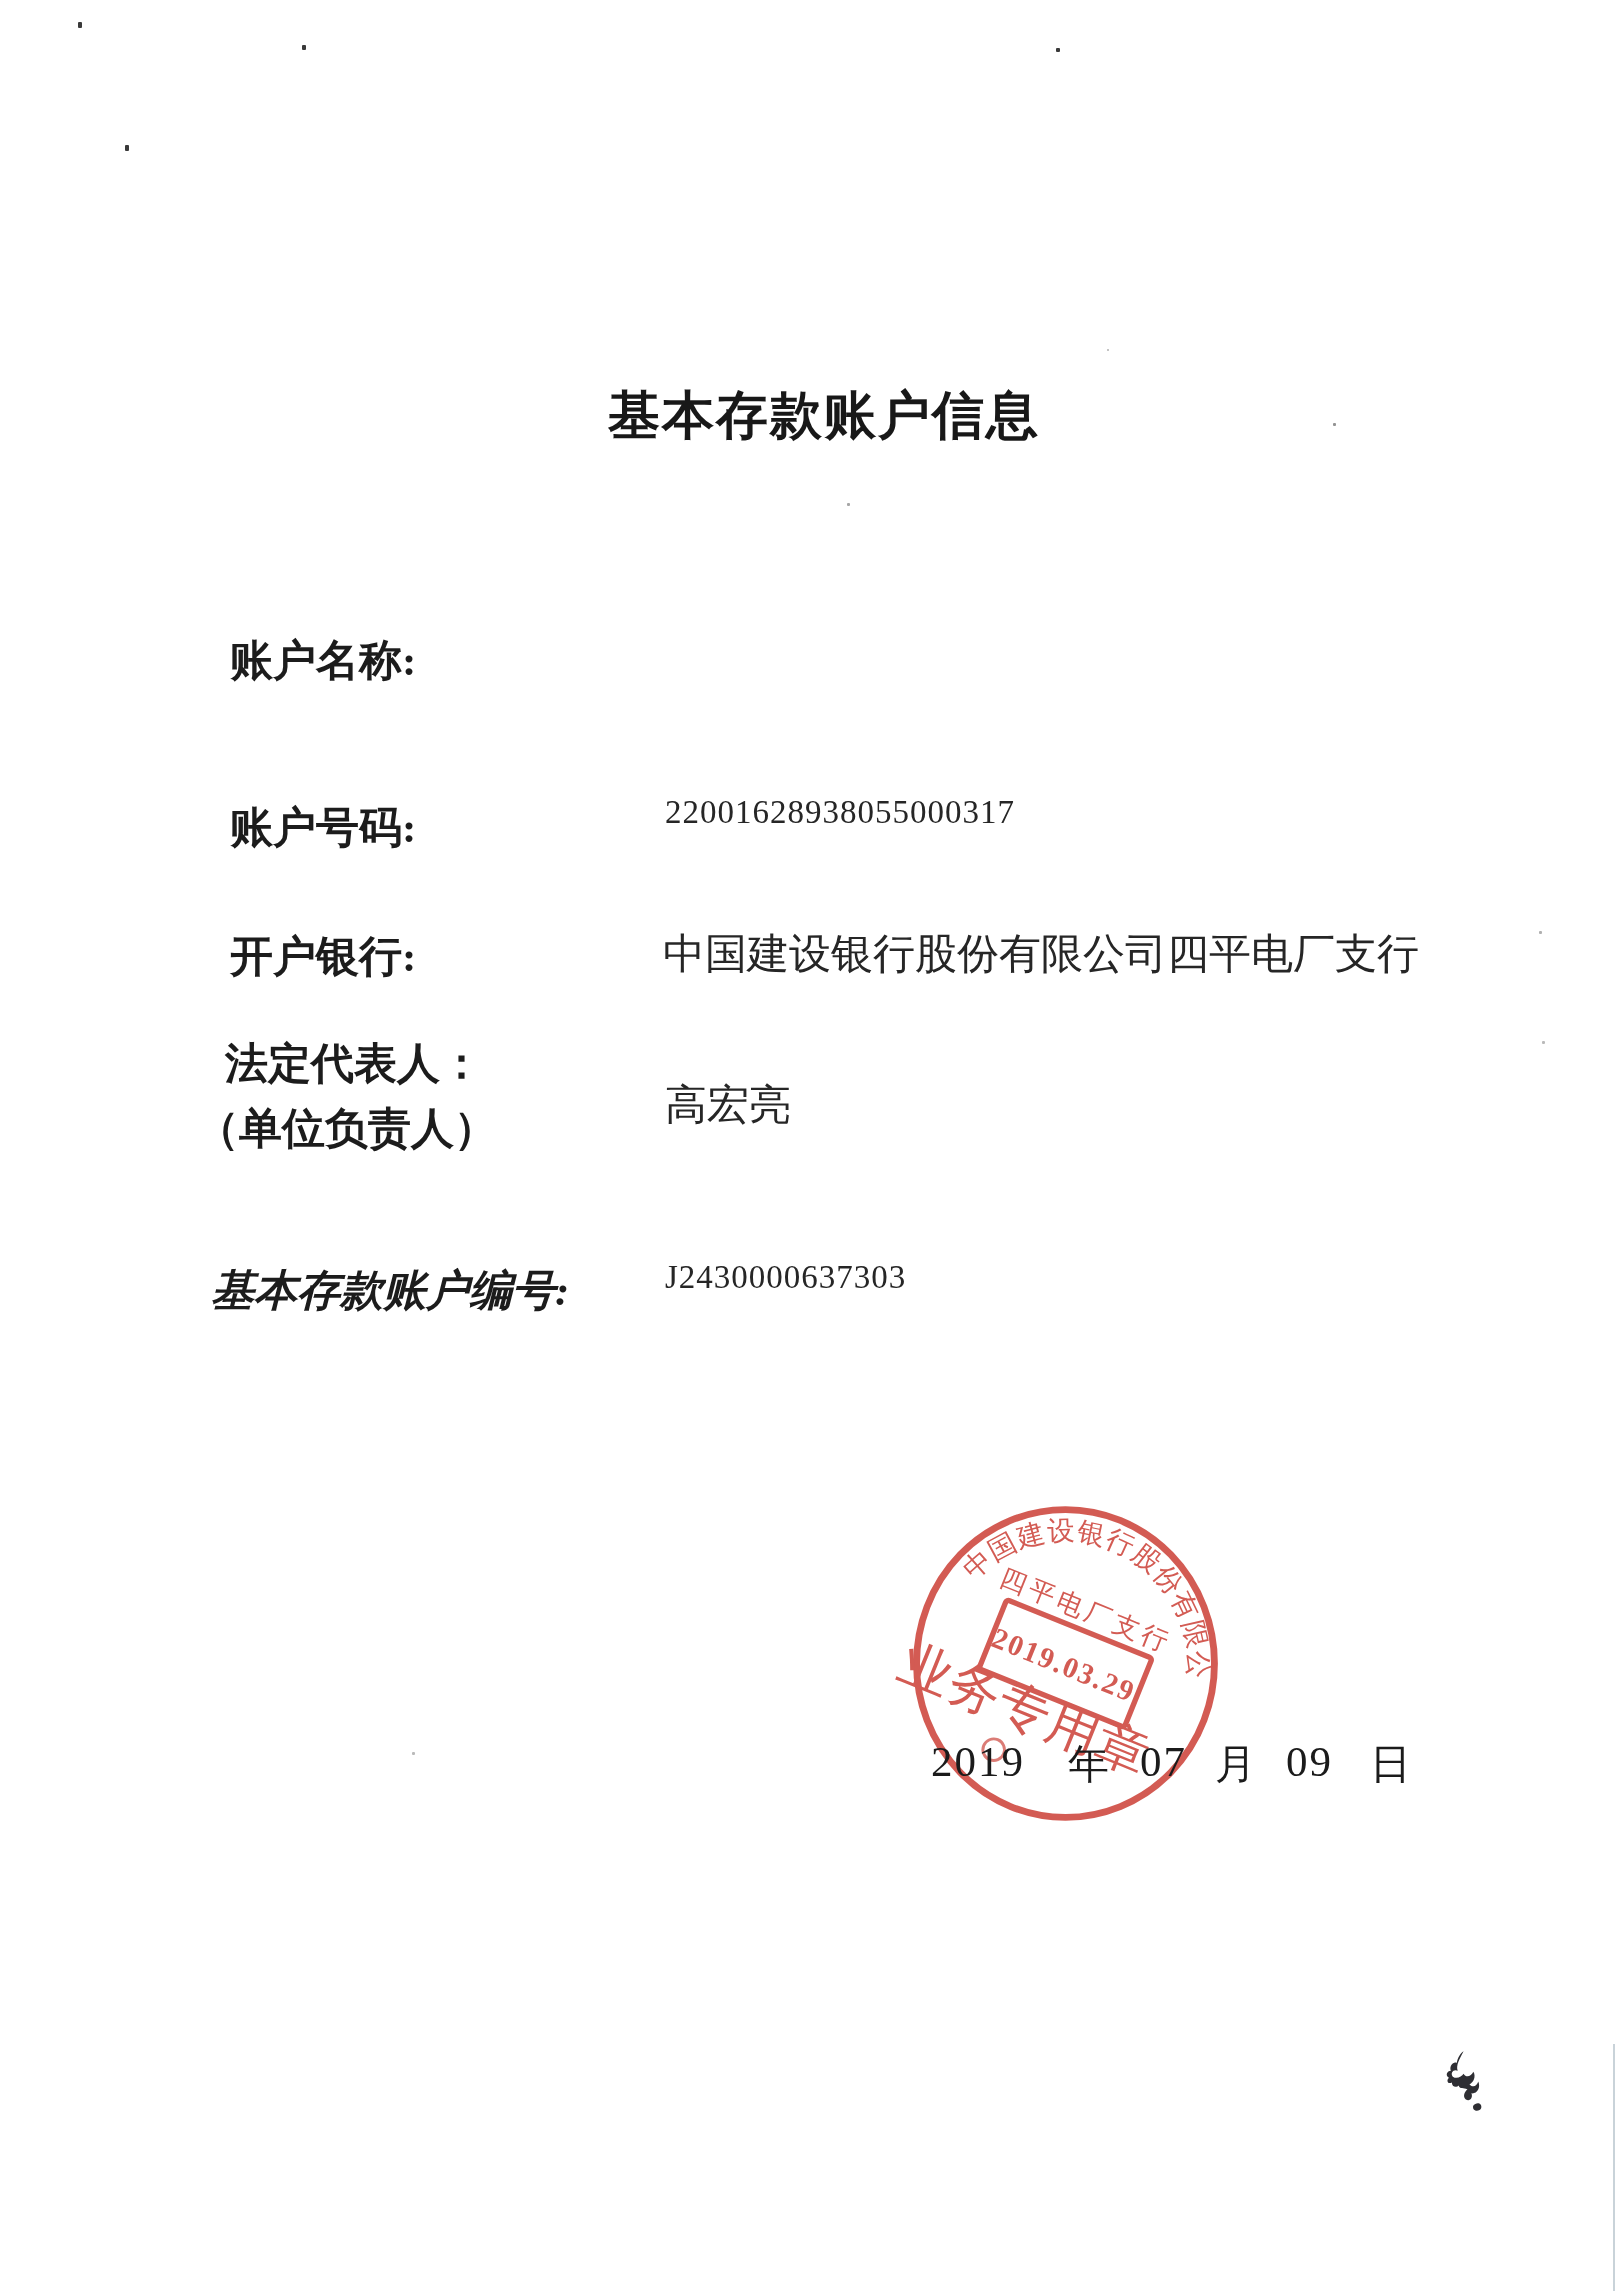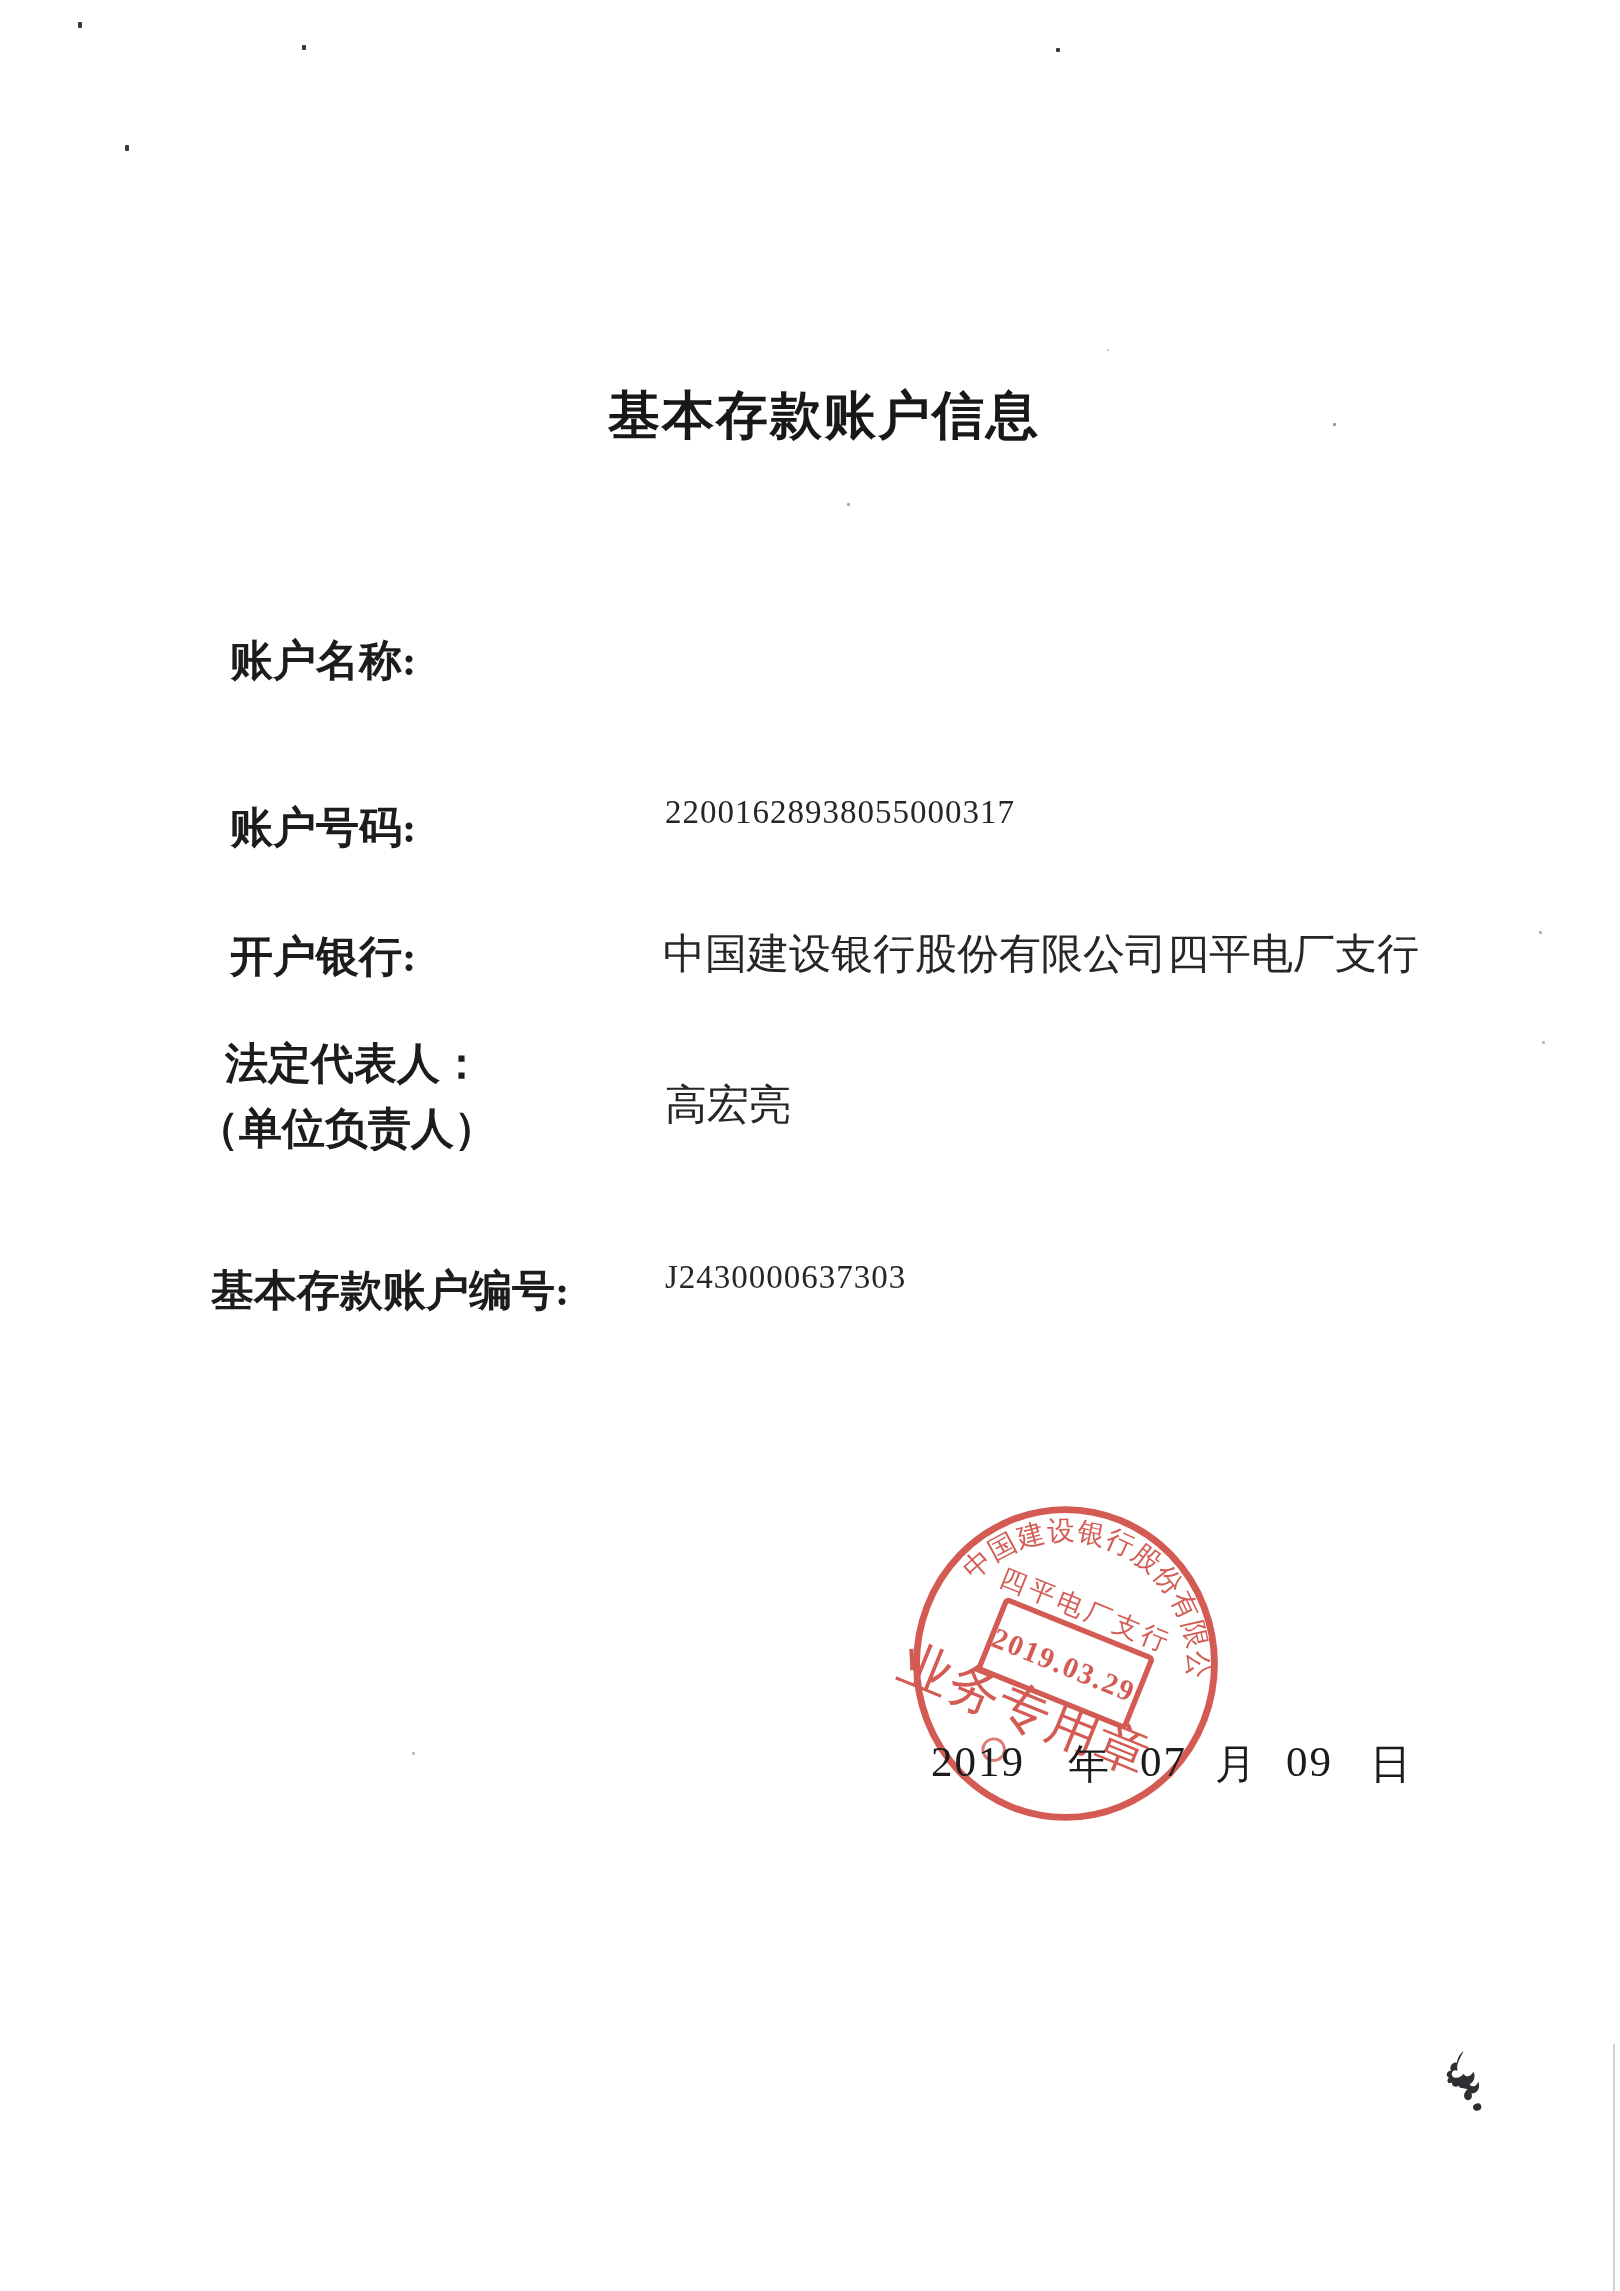--- a/index.html
+++ b/index.html
@@ -12,21 +12,21 @@
     text-align:center; font-size:52px; font-weight:700; letter-spacing:2px; color:#181818;
   }
   .lbl { position:absolute; font-size:43px; font-weight:600; color:#1c1c1c; white-space:nowrap; }
   .val { position:absolute; font-size:42px; font-weight:400; color:#262626; white-space:nowrap; }
   .num { font-size:33px; letter-spacing:1px; }
   .r1l { left:230px; top:632px; }   .r1v { left:663px; top:630px; }
   .r2l { left:230px; top:799px; }   .r2v { left:665px; top:794px; }
   .r3l { left:230px; top:928px; }   .r3v { left:663px; top:926px; }
   .r4l1 { left:225px; top:1035px; } .r4l2 { left:196px; top:1100px;text-align:right; }
   .r4v { left:665px; top:1077px; }
-  .r5l { left:211px; top:1262px; }  .r5v { left:665px; top:1259px; }
+  .r5l { left:211px; top:1262px;font-style:italic; }  .r5v { left:665px; top:1259px; }
   .date-part { position:absolute; top:1737px; font-size:43px; color:#1b1b1b; letter-spacing:2px; white-space:nowrap; }
   .dp-y  { left:931px; }  .dp-yu { left:1068px; font-size:41px; }
   .dp-m  { left:1140px; } .dp-mu { left:1215px; font-size:41px; }
   .dp-d  { left:1286px; } .dp-du { left:1370px; font-size:41px; }
   .stamp { position:absolute; left:894px; top:1492px; width:343px; height:343px; opacity:.86; }
   .speck { position:absolute; background:#3a3a3a; border-radius:1px; }
   .sq { position:absolute; left:1444px; top:2049px; }
   .edge-line { position:absolute; left:1613px; top:2044px; width:2px; height:248px; background:#bcc8d0; opacity:.8; }
 </style>
 </head>

